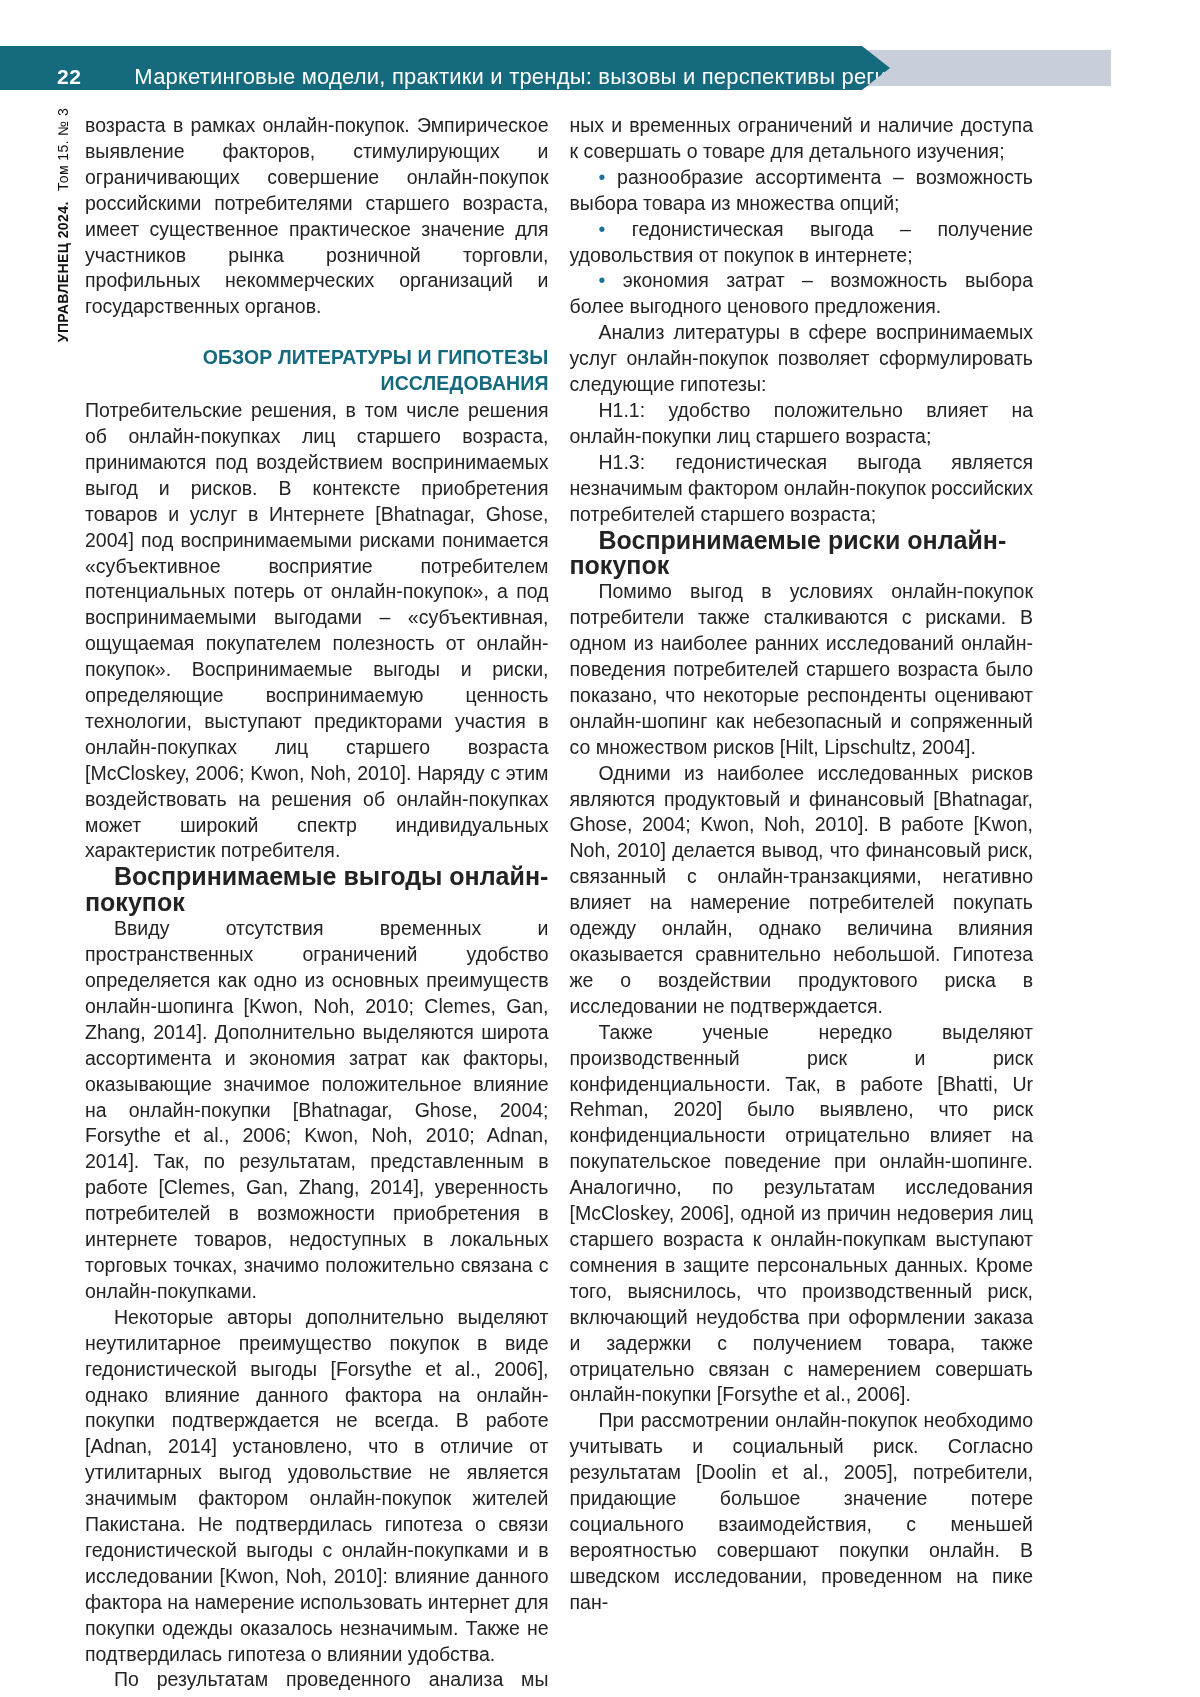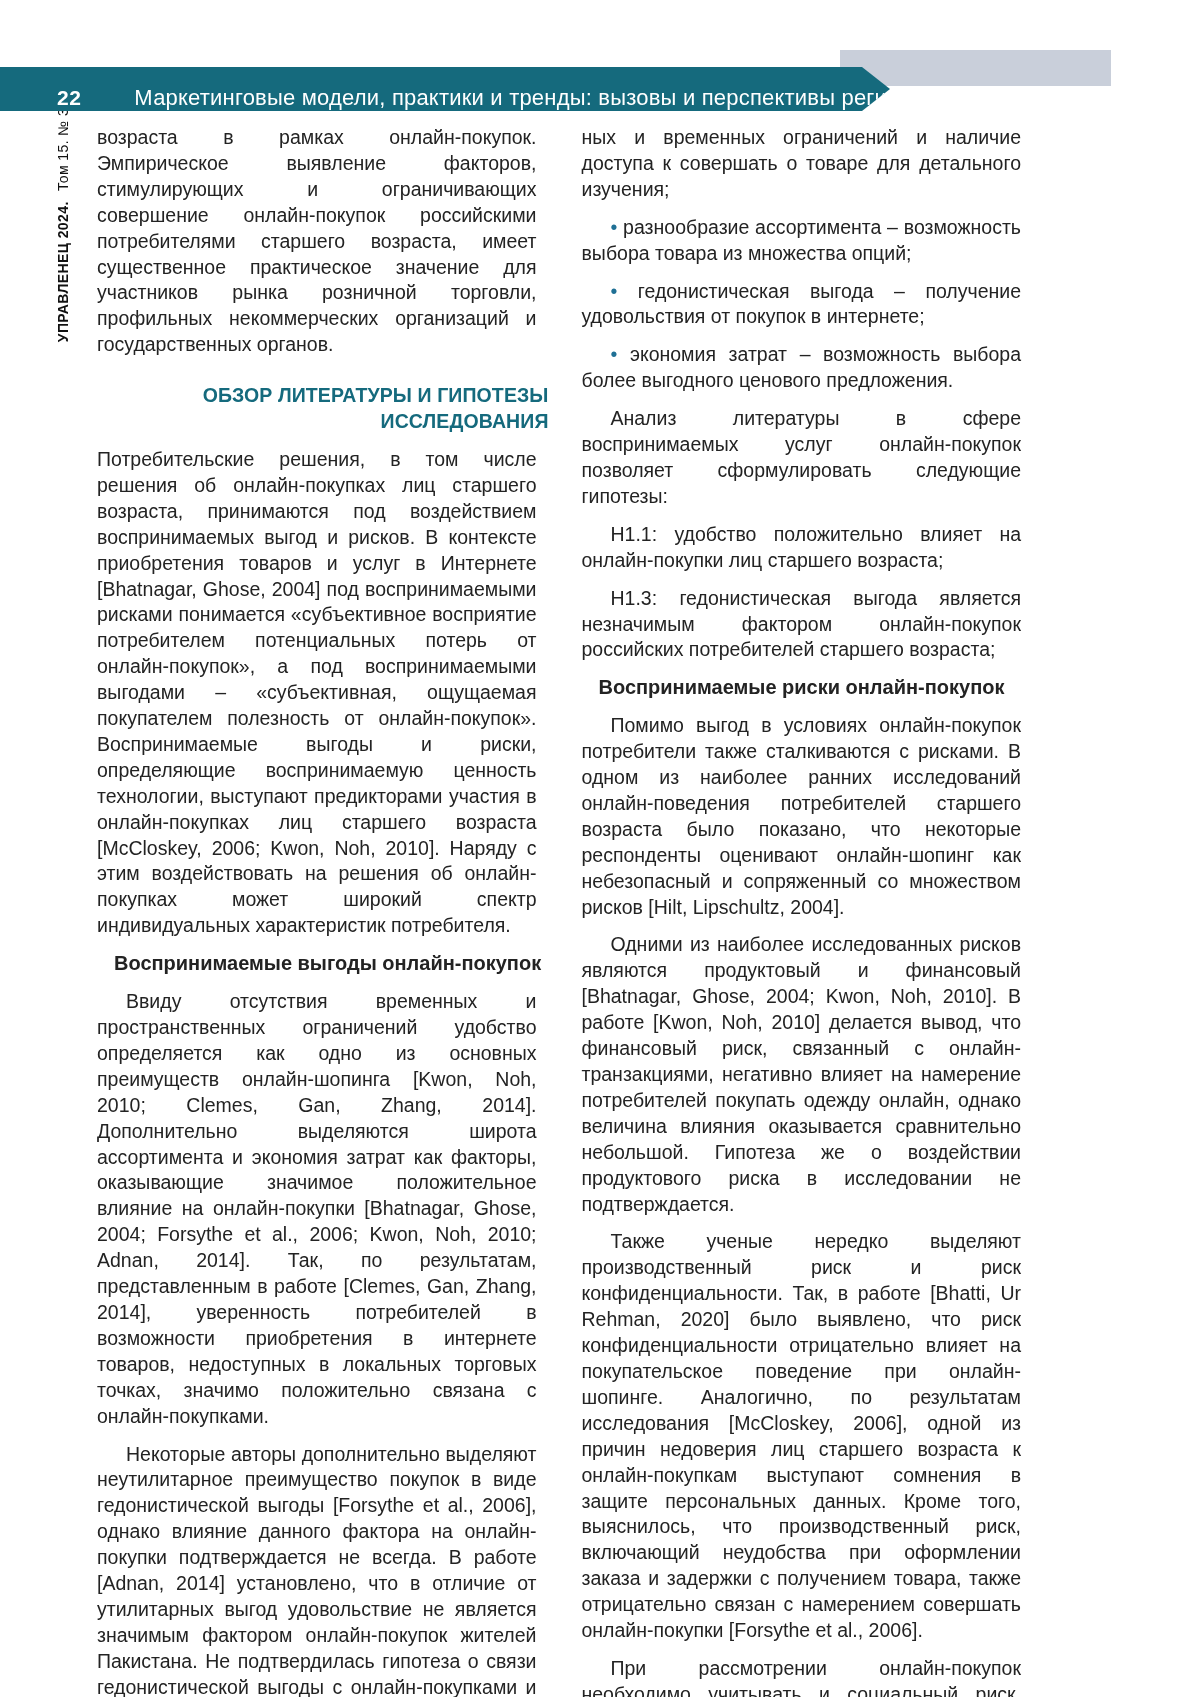--- a/index.html
+++ b/index.html
@@ -17,21 +17,20 @@
   }
   
   .header-accent{
     position:absolute;left:840px;top:50px;width:271px;height:36px;
     background:var(--gray-bar);z-index:1;
   }
   .header-bar{
     position:absolute;left:0;top:46px;width:890px;height:61px;
     background:var(--teal);z-index:2;display:flex;align-items:center;
     clip-path:polygon(0 0,862px 0,890px 22px,862px 44px,0 44px);
-    margin-top:21px;
   }
   .page-number{
     margin-left:57px;color:#ffffff;font-weight:700;font-size:21px;letter-spacing:.5px;
   }
   .running-title{
     margin-left:53px;color:#ffffff;font-weight:400;font-size:22px;letter-spacing:.2px;
     white-space:nowrap;
   }
   
   .journal-label{
@@ -43,28 +42,28 @@
   
   .content{
     position:absolute;left:85px;top:113px;width:948px;
     display:flex;gap:21px;
   }
   .col{
     width:463.5px;flex:0 0 463.5px;
     font-size:19.5px;line-height:25.9px;text-align:justify;
     hyphens:none;
   }
-  .col p{margin:12px;}
+  .col p{margin:0;}
   .indent{text-indent:29px;}
   h2.section-heading{
     color:var(--teal);font-size:19.5px;line-height:25.9px;font-weight:700;
     margin:25px 0 1px 0;text-align:right;letter-spacing:.1px;
   }
   h3.subheading{
-    font-size:20px;line-height:25.9px;font-weight:700;margin:0;
+    font-size:25px;line-height:25.9px;font-weight:700;margin:0;
     text-indent:29px;text-align:left;
   }
   .dot{color:var(--bullet);}
   strong.hyp{font-weight:400;}
 </style>
 </head>
 <body>
 
 <div class="header-accent"></div>
 <div class="header-bar">

